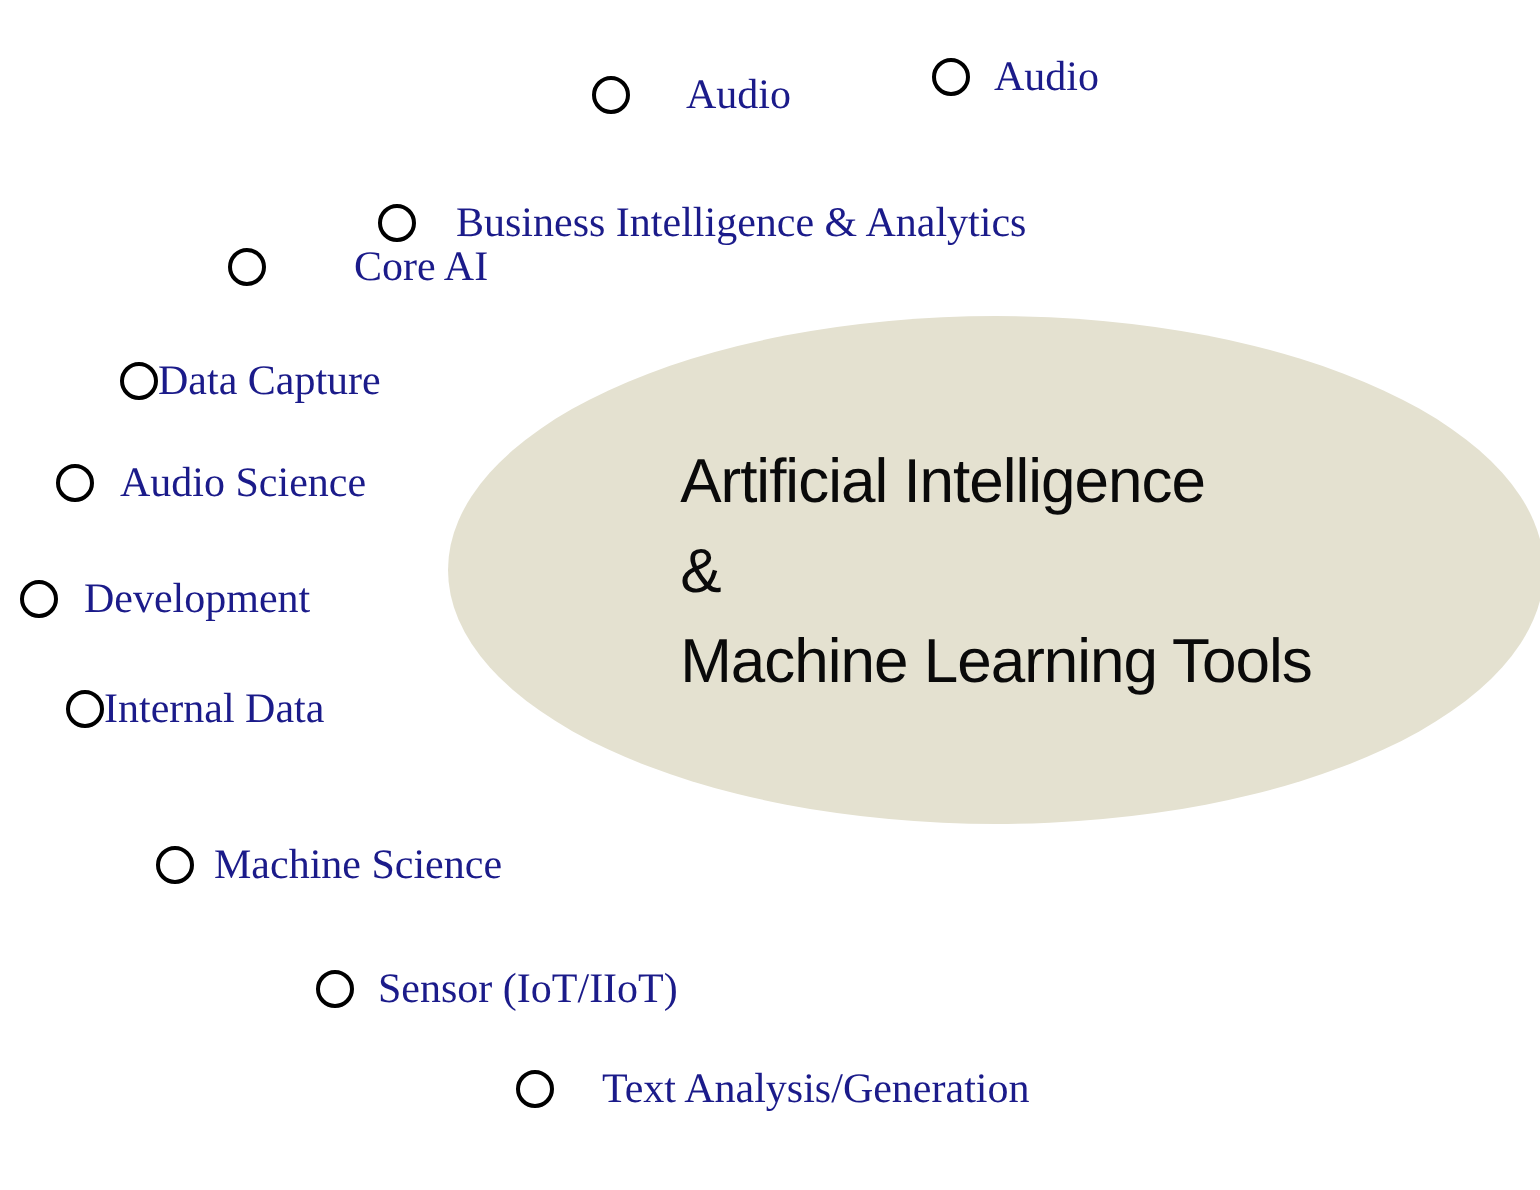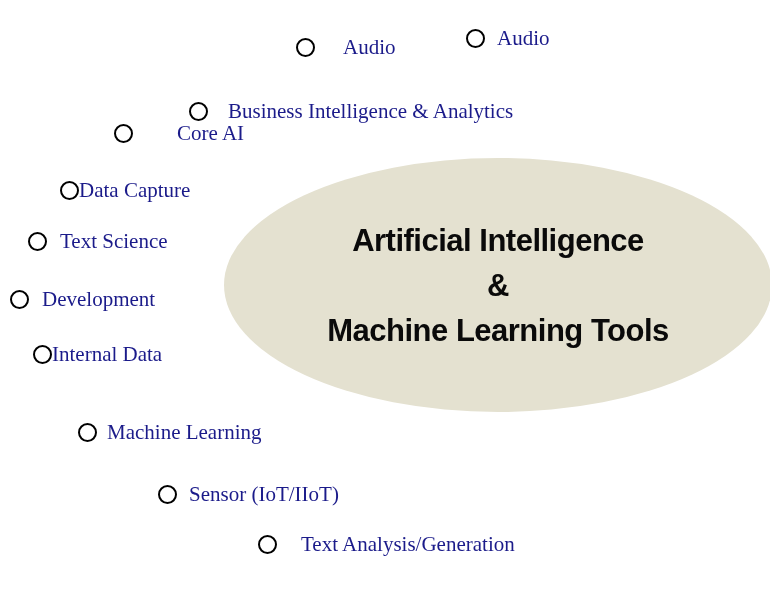--- a/index.html
+++ b/index.html
@@ -23,23 +23,23 @@
     top: 158px;
     width: 548px;
     height: 254px;
     background: var(--ellipse-fill, #e4e1d0);
     border-radius: 50%;
     display: flex;
     align-items: center;
     justify-content: center;
   }
   .ellipse-text {
-    text-align: center;
+    text-align: left;
     font-family: "Liberation Sans", sans-serif;
-    font-weight: bold;
+    font-weight: normal;
     font-size: 31px;
     line-height: 45px;
     color: var(--center-text, #0a0a0a);
     letter-spacing: -0.5px;
   }
 
   
   .item {
     position: absolute;
     display: flex;
@@ -107,36 +107,36 @@
     <span class="lbl">Core AI</span>
   </div>
 
   <div class="item item-data-capture">
     <span class="dot"></span>
     <span class="lbl">Data Capture</span>
   </div>
 
   <div class="item item-data-science">
     <span class="dot"></span>
-    <span class="lbl">Text Science</span>
+    <span class="lbl">Audio Science</span>
   </div>
 
   <div class="item item-development">
     <span class="dot"></span>
     <span class="lbl">Development</span>
   </div>
 
   <div class="item item-internal">
     <span class="dot"></span>
     <span class="lbl">Internal Data</span>
   </div>
 
   <div class="item item-ml">
     <span class="dot"></span>
-    <span class="lbl">Machine Learning</span>
+    <span class="lbl">Machine Science</span>
   </div>
 
   <div class="item item-sensor">
     <span class="dot"></span>
     <span class="lbl">Sensor (IoT/IIoT)</span>
   </div>
 
   <div class="item item-textgen">
     <span class="dot"></span>
     <span class="lbl">Text Analysis/Generation</span>

